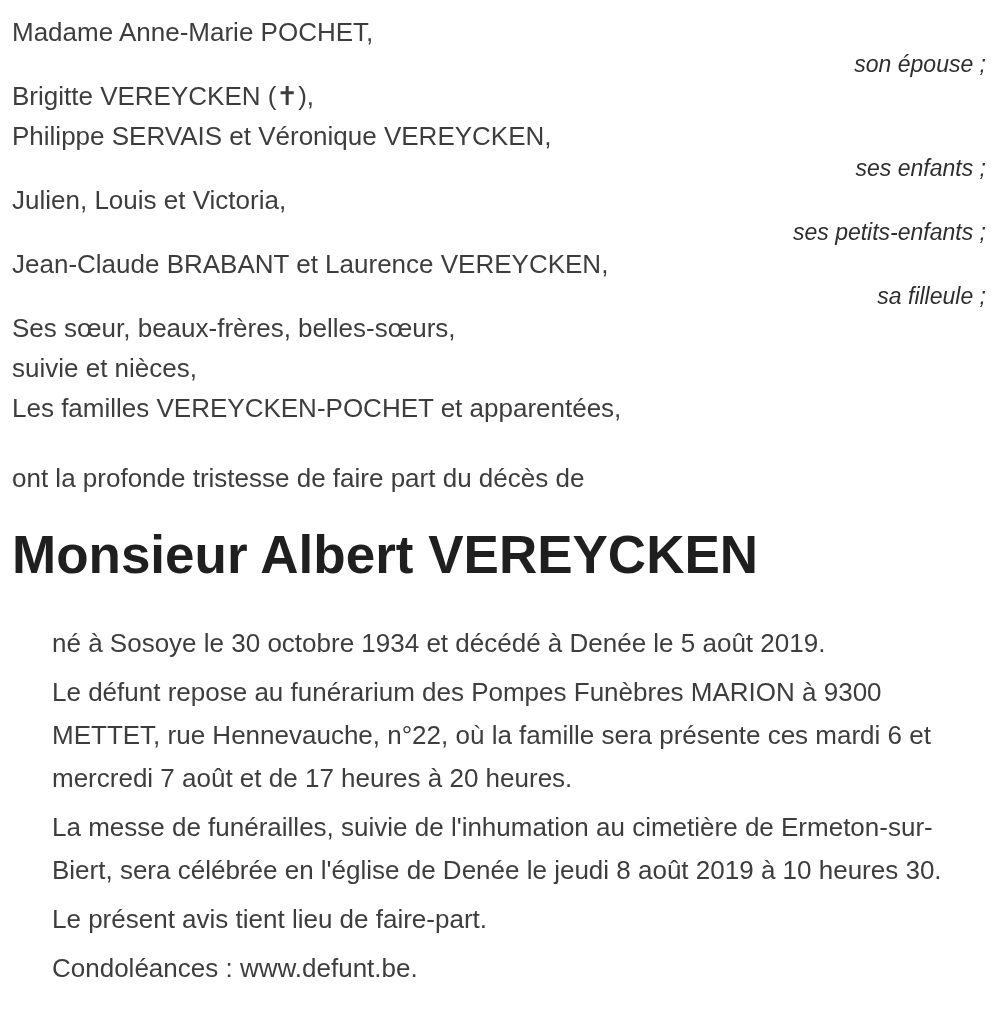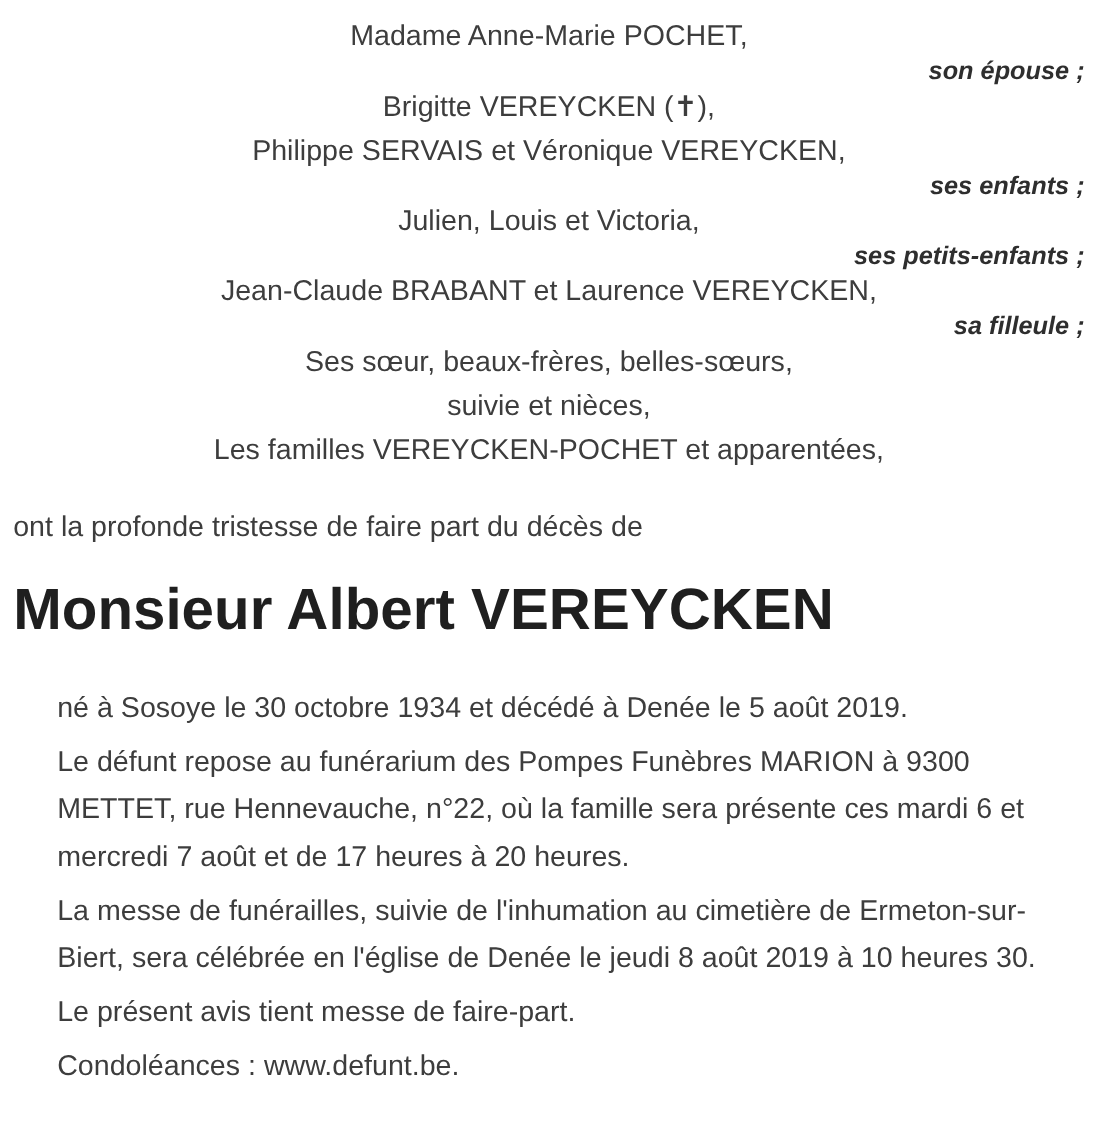--- a/index.html
+++ b/index.html
@@ -10,27 +10,27 @@
     overflow: hidden;
     font-family: "Liberation Sans", "DejaVu Sans", sans-serif;
     color: #3d3d3d;
   }
   .doc {
     padding: 12px 14px 0 12px;
   }
   .name-line {
     font-size: 26px;
     line-height: 40px;
-    text-align: center;
+    text-align: left;
     white-space: nowrap;
   }
   .relation-line {
     font-size: 23px;
     line-height: 24px;
-    font-weight: bold;
+    font-weight: normal;
     font-style: italic;
     text-align: right;
     color: #2e2e2e;
   }
   .intro-line {
     font-size: 26px;
     line-height: 40px;
     margin-top: 30px;
   }
   .deceased-title {
@@ -77,17 +77,17 @@
   <div class="intro-line">ont la profonde tristesse de faire part du décès de</div>
 
   <h1 class="deceased-title">Monsieur Albert VEREYCKEN</h1>
 
   <p class="para first-para">né à Sosoye le 30 octobre 1934 et décédé à Denée le 5 août 2019.</p>
 
   <p class="para">Le défunt repose au funérarium des Pompes Funèbres MARION à 9300 METTET, rue Hennevauche, n°22, où la famille sera présente ces mardi 6 et mercredi 7 août et de 17 heures à 20 heures.</p>
 
   <p class="para">La messe de funérailles, suivie de l'inhumation au cimetière de Ermeton-sur-Biert, sera célébrée en l'église de Denée le jeudi 8 août 2019 à 10 heures 30.</p>
 
-  <p class="para">Le présent avis tient messe de faire-part.</p>
+  <p class="para">Le présent avis tient lieu de faire-part.</p>
 
   <p class="para">Condoléances : www.defunt.be.</p>
 
 </div>
 
 </body></html>

